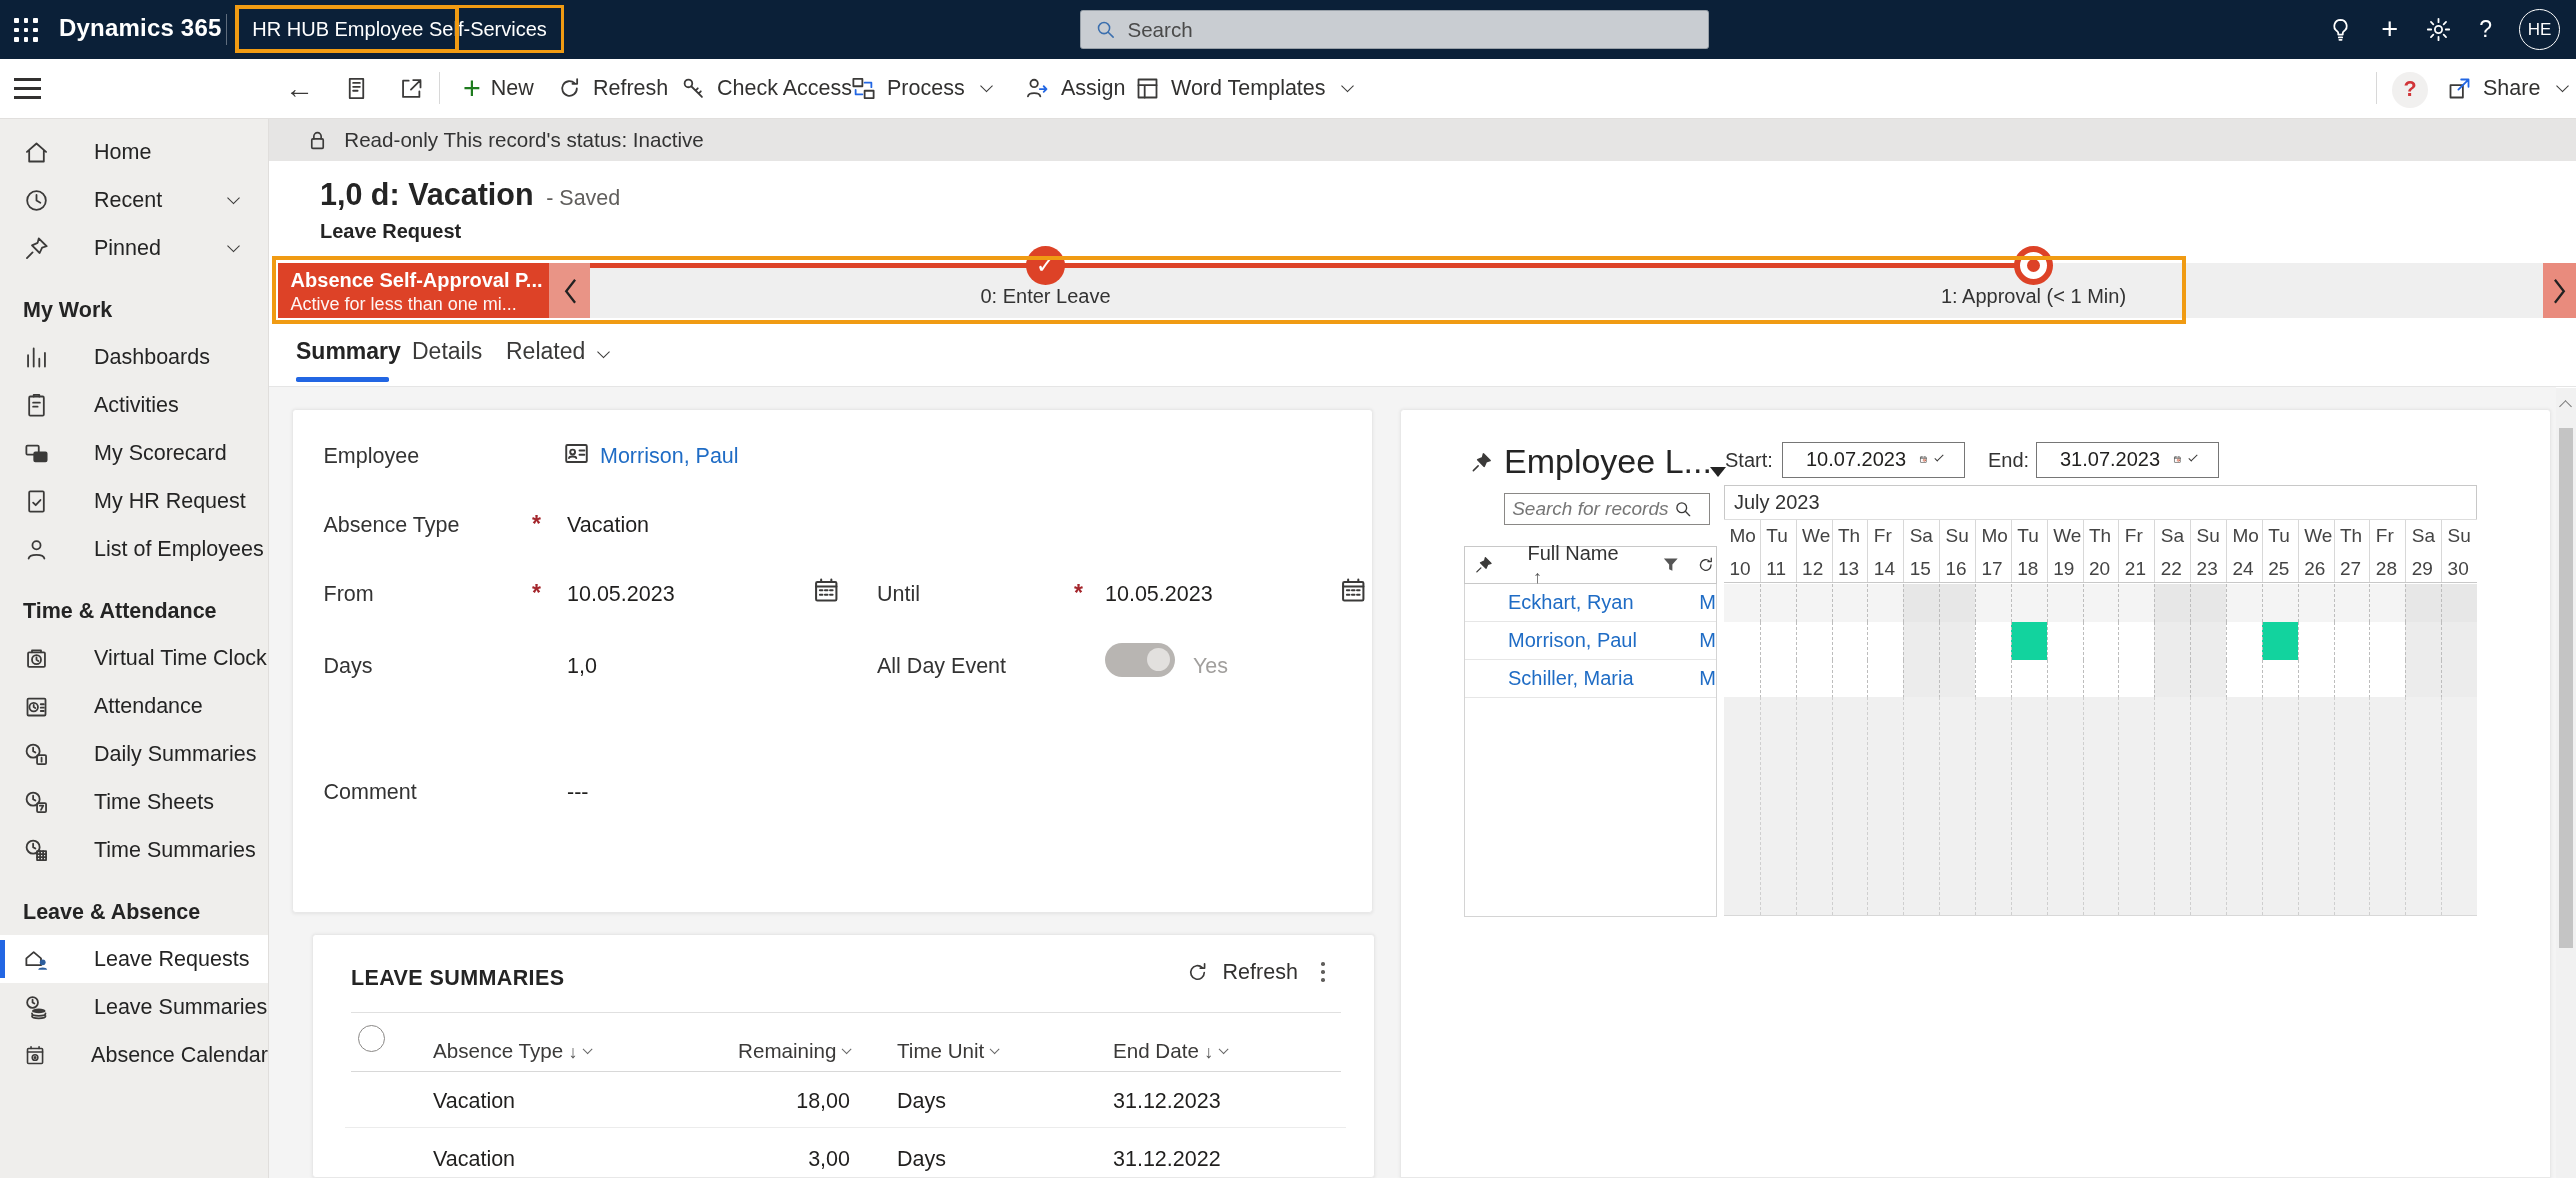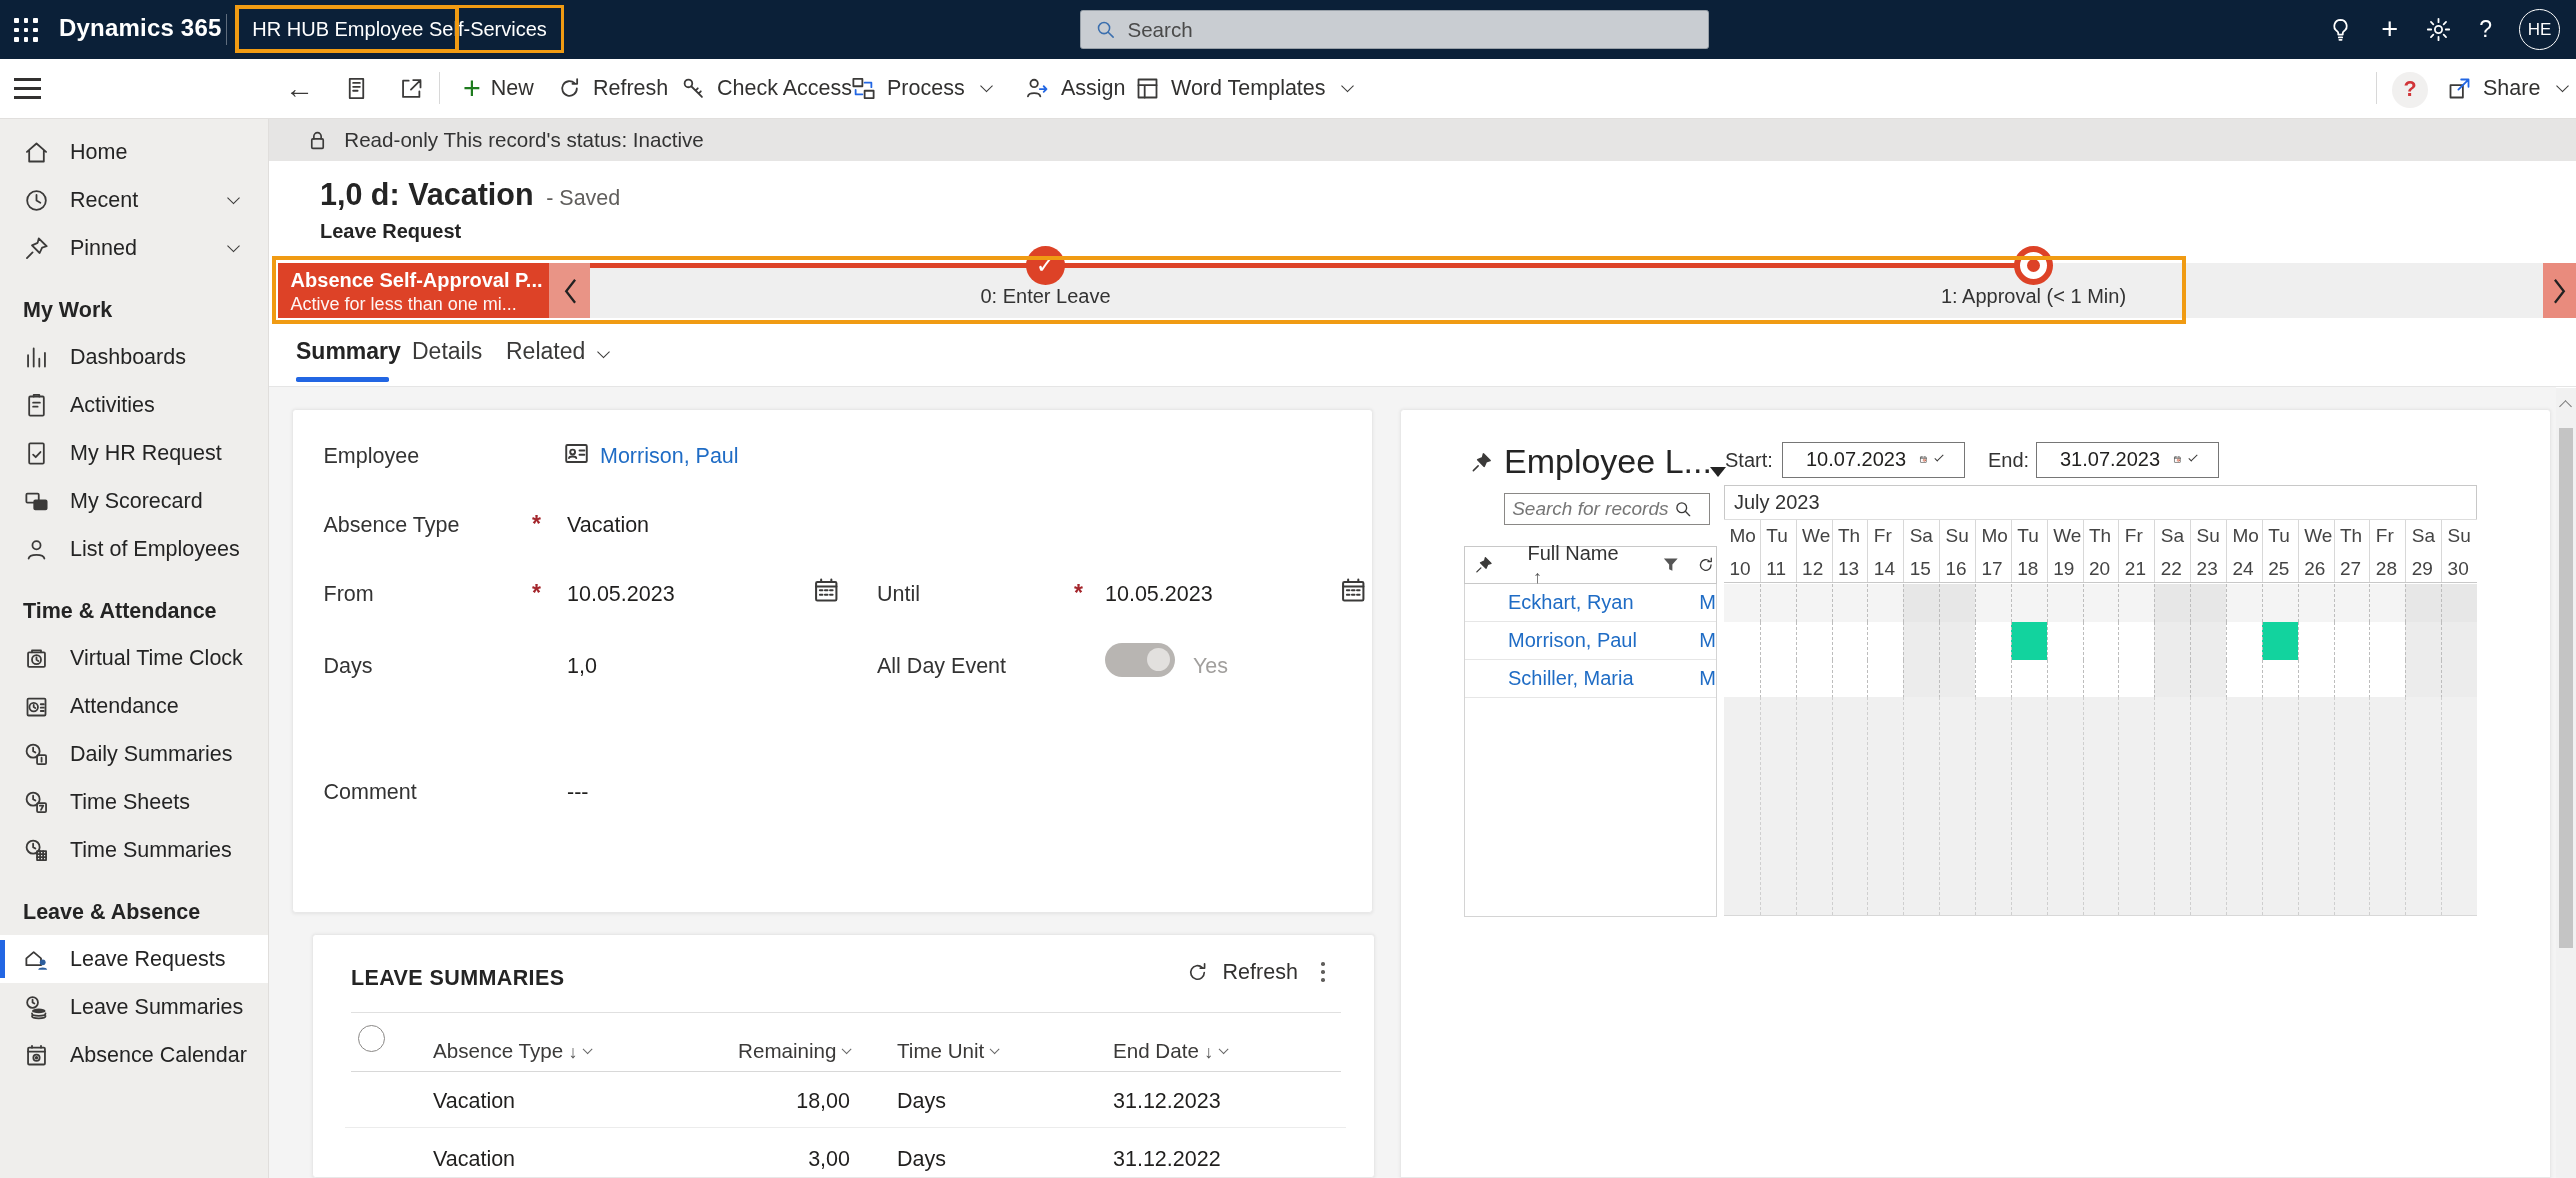--- a/index.html
+++ b/index.html
@@ -37,21 +37,21 @@
   .chv { display:inline-block; width:9px; height:9px; border-right:1.8px solid #3b3a39; border-bottom:1.8px solid #3b3a39;
     transform:rotate(45deg) translate(-1.8px,-1.8px); margin-left:7.2px; }
   .vline { position:absolute; top:13.4px; width:0.9px; height:32px; background:#d8d8d8; }
   .helpcirc { position:absolute; left:2392px; top:12.6px; width:36px; height:36px; border-radius:50%; background:#f1f0ef;
     display:flex; align-items:center; justify-content:center; color:#d13438; font-size:21.5px; font-weight:bold; cursor:pointer; }
   .plus-green { color:#1E7B1E; font-size:30.5px; font-weight:300; line-height:1; }
 
   
   .sidebar { position:absolute; left:0; top:119px; width:269px; height:1059px; background:#efeeec; border-right:0.9px solid #e0dedc; padding-top:9px; }
   .side-item { height:48px; display:flex; align-items:center; padding-left:23px; gap:20px; font-size:21.5px; color:#242424; cursor:pointer; position:relative; }
-  .side-item .lbl { white-space:nowrap; }
+  .side-item .lbl { white-space:nowrap;margin-left:24px; }
   .side-item .chv { margin-left:auto; margin-right:30.5px; }
   .side-group { height:45px; display:flex; align-items:center; padding-left:23px; font-size:21.5px; font-weight:bold; margin-top:16px; }
   .side-item.sel { background:#fff; }
   .side-item.sel::before { content:""; position:absolute; left:0; top:5.4px; bottom:5.4px; width:5.4px; background:#2266E3; }
 
   
   .banner { position:absolute; left:269px; top:119px; width:2307px; height:42px; background:#e6e5e4;
     display:flex; align-items:center; gap:14.3px; padding-left:36px; font-size:20.6px; color:#333; }
   .rechdr { position:absolute; left:269px; top:161px; width:2307px; height:101px; background:#fff;margin-left:24px; }
   .rtitle-row { position:absolute; left:27px; top:16px; display:flex; align-items:baseline; gap:12.6px; }
@@ -319,31 +319,31 @@
   </div>
   <div class="side-item">
     <svg class="ic" width="27" height="27" viewBox="0 0 24 24">
       <rect x="5.5" y="4" width="13" height="17" rx="1"></rect>
         <path d="M9.5 4V2.6h5V4M9 9.5h6M9 13h4"></path>
       </svg>
     <span class="lbl">Activities</span>
   </div>
   <div class="side-item">
     <svg class="ic" width="27" height="27" viewBox="0 0 24 24">
+      <rect x="3" y="5" width="11" height="8" rx="1"></rect>
+      <rect x="10" y="11" width="11" height="8" rx="1" fill="#3b3a39"></rect>
+      </svg>
+    <span class="lbl">My Scorecard</span>
+  </div>
+  <div class="side-item">
+    <svg class="ic" width="27" height="27" viewBox="0 0 24 24">
       <rect x="5.5" y="3" width="13" height="18" rx="1"></rect>
         <path d="M9 13l2.3 2.3 4.2-4.6"></path>
       </svg>
     <span class="lbl">My HR Request</span>
-  </div>
-  <div class="side-item">
-    <svg class="ic" width="27" height="27" viewBox="0 0 24 24">
-      <rect x="3" y="5" width="11" height="8" rx="1"></rect>
-      <rect x="10" y="11" width="11" height="8" rx="1" fill="#3b3a39"></rect>
-      </svg>
-    <span class="lbl">My Scorecard</span>
   </div>
   <div class="side-item">
     <svg class="ic" width="27" height="27" viewBox="0 0 24 24">
       <circle cx="12" cy="8.2" r="3.6"></circle>
         <path d="M5 20c.8-4.4 13.2-4.4 14 0"></path>
       </svg>
     <span class="lbl">List of Employees</span>
   </div>
 
   <div class="side-group">Time &amp; Attendance</div>

